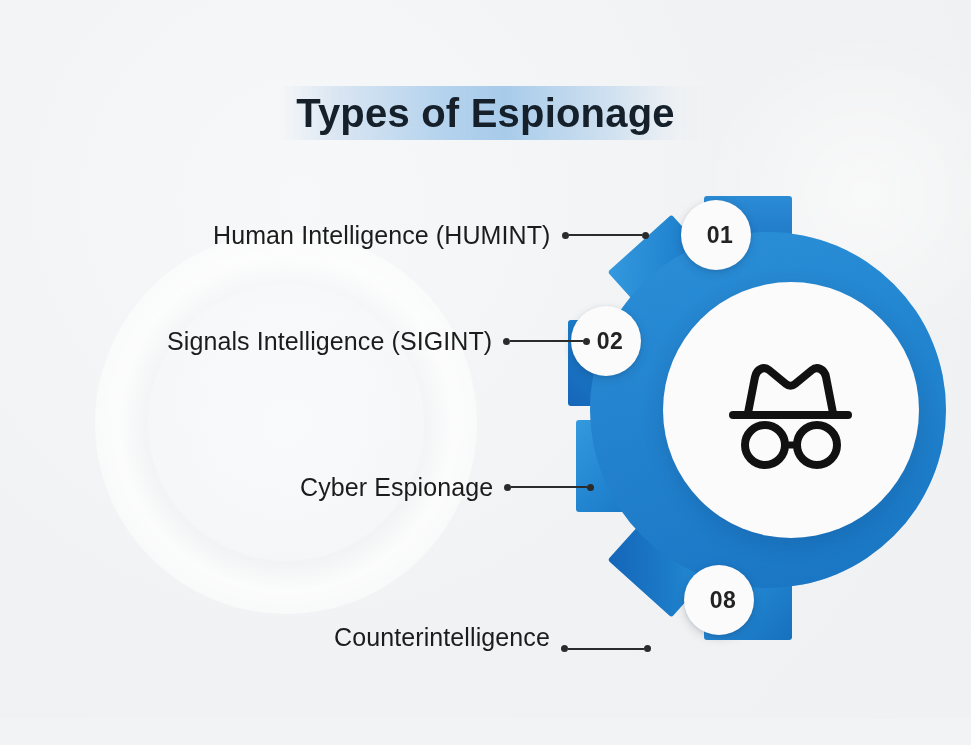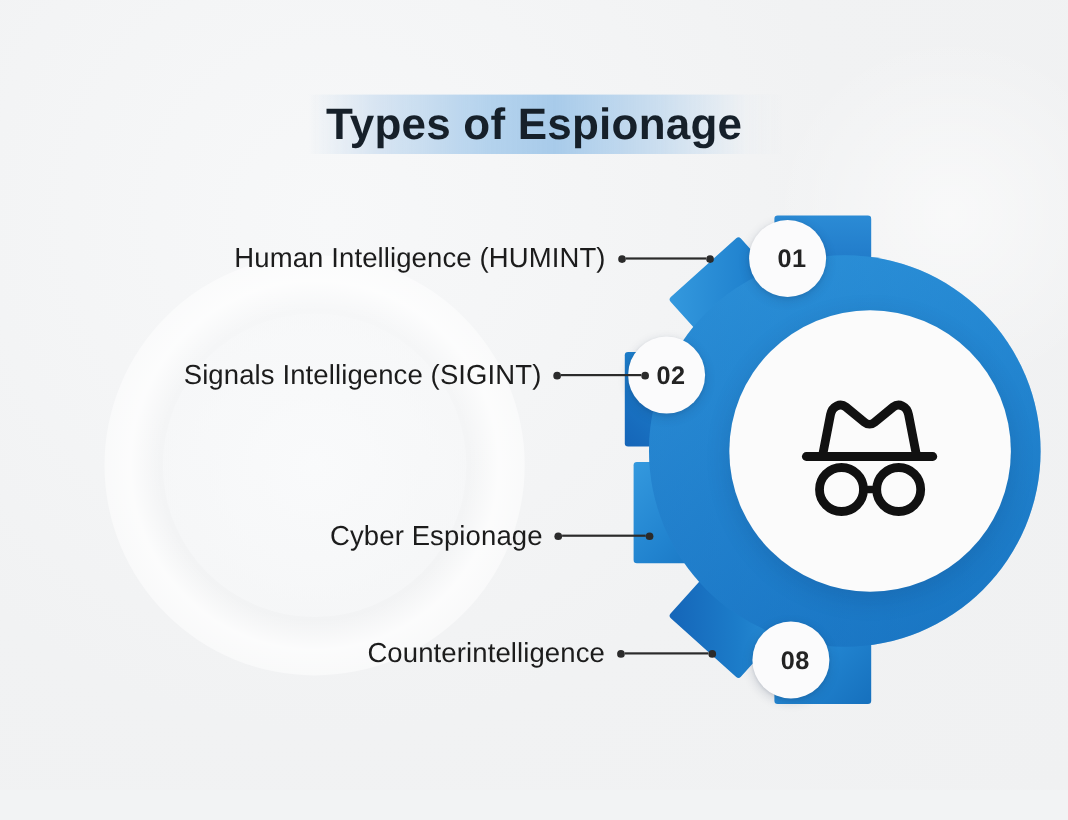--- a/index.html
+++ b/index.html
@@ -129,21 +129,21 @@
     background: #2b2b2b;
     flex: 0 0 auto;
   }
 
   .row-1 { left: 213px; top: 215px; }
   .row-1 .line { width: 73px; }
   .row-2 { left: 123px; top: 321px; margin-left: 44px; }
   .row-2 .line { width: 73px; }
   .row-3 { left: 272px; top: 467px; margin-left: 28px; }
   .row-3 .line { width: 76px; }
-  .row-4 { left: 334px; top: 574px; }
+  .row-4 { left: 334px; top: 612px; align-items: flex-end; }
   .row-4 .line { width: 76px; }
 
   
   .badge {
     position: absolute;
     width: 70px;
     height: 70px;
     border-radius: 50%;
     background: #fbfbfc;
     box-shadow: 0 3px 10px rgba(20,40,70,0.18), 0 1px 3px rgba(20,40,70,0.10);

